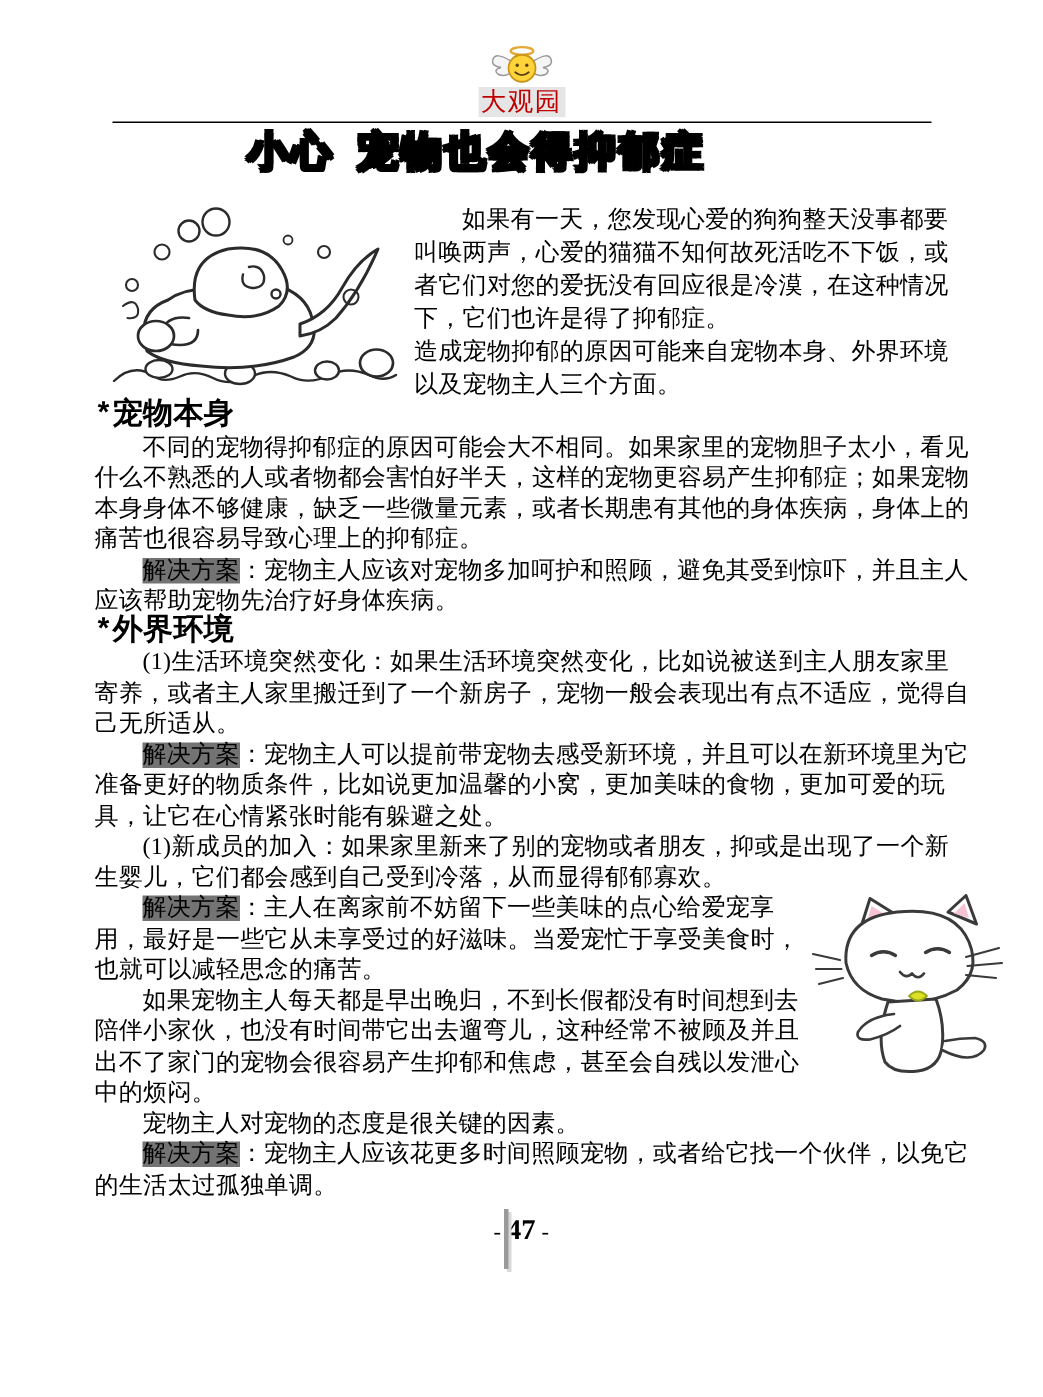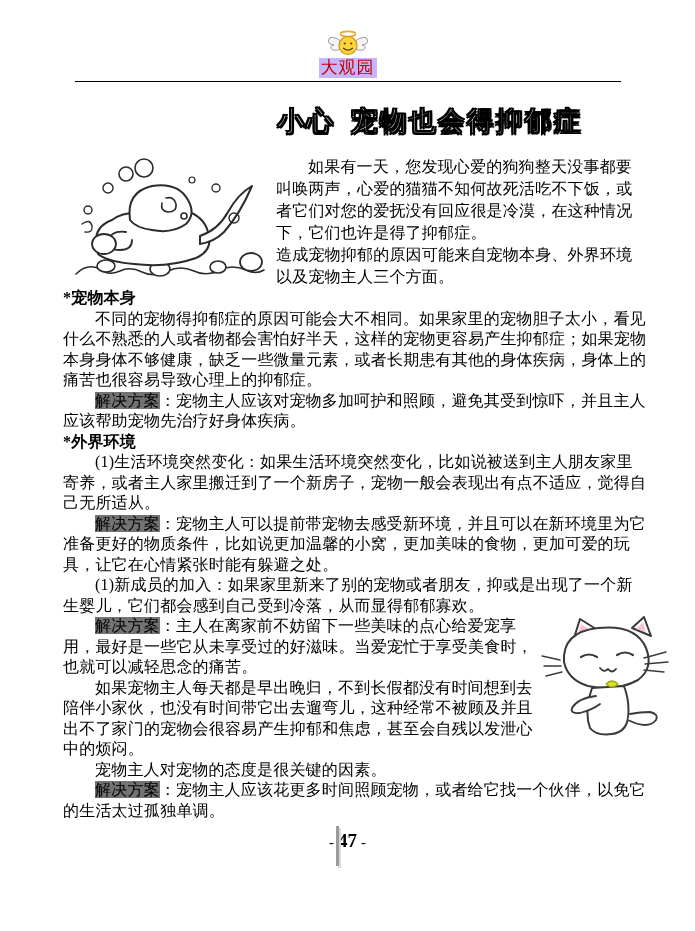--- a/index.html
+++ b/index.html
@@ -4,36 +4,36 @@
 <style>
   html,body{margin:0;padding:0;background:#fff;}
   body{width:695px;height:931px;overflow:hidden;color:#000;
        font-family:"Liberation Serif","DejaVu Serif",serif;}
   .page{position:relative;width:695px;height:931px;background:#fff;}
 
   
   .header{text-align:center;padding-top:30px;line-height:0;}
   .angel{display:inline-block;width:46px;height:26px;}
   .site-name{display:inline-block;margin-top:2px;font-size:17px;line-height:20px;
-             color:#c00000;background:#c4b5fd;padding:0 2px;letter-spacing:1px;}
+             color:#c00000;background:#e5e5e5;padding:0 2px;letter-spacing:1px;}
   .header-rule{width:546px;margin:3px auto 0;border:none;border-top:1.6px solid #000;height:0;}
 
   
-  .title{margin-top:24px;text-align:center;padding-left:165px;
-         font-size:27px;line-height:30px;font-weight:400;letter-spacing:2px;word-spacing:6px;
+  .title{margin-top:4px;padding-left:165px;
+         font-size:27px;line-height:30px;font-weight:700;letter-spacing:2px;word-spacing:6px;
          color:#fff;-webkit-text-stroke:1.6px #000;
          text-shadow:1.5px 1.5px 0 #000,-1.5px -1.5px 0 #000,1.5px -1.5px 0 #000,-1.5px 1.5px 0 #000;
          font-family:"Liberation Sans","DejaVu Sans",sans-serif;}
 
   
   .content{margin:20px 47px 0 63px;font-size:16px;line-height:20.5px;letter-spacing:.2px;}
   .content p{margin:0;}
   .indent{text-indent:2em;}
-  .sec-heading{font-size:16px;line-height:20.5px;font-weight:bold;margin:0;
-               font-family:Liberation Serif, serif;}
+  .sec-heading{font-size:20px;line-height:20.5px;font-weight:bold;margin:0;
+               font-family:Liberation Mono, monospace;}
   .hl{background:#737373;}
 
   
   .intro{line-height:22px;}
   .dragon{float:left;width:201px;height:126px;margin:2px 7px 0 5px;}
 
   
   .catwrap{overflow:visible;}
   .cat{float:right;width:152px;height:120px;margin:0 -44px 0 6px;}
 

